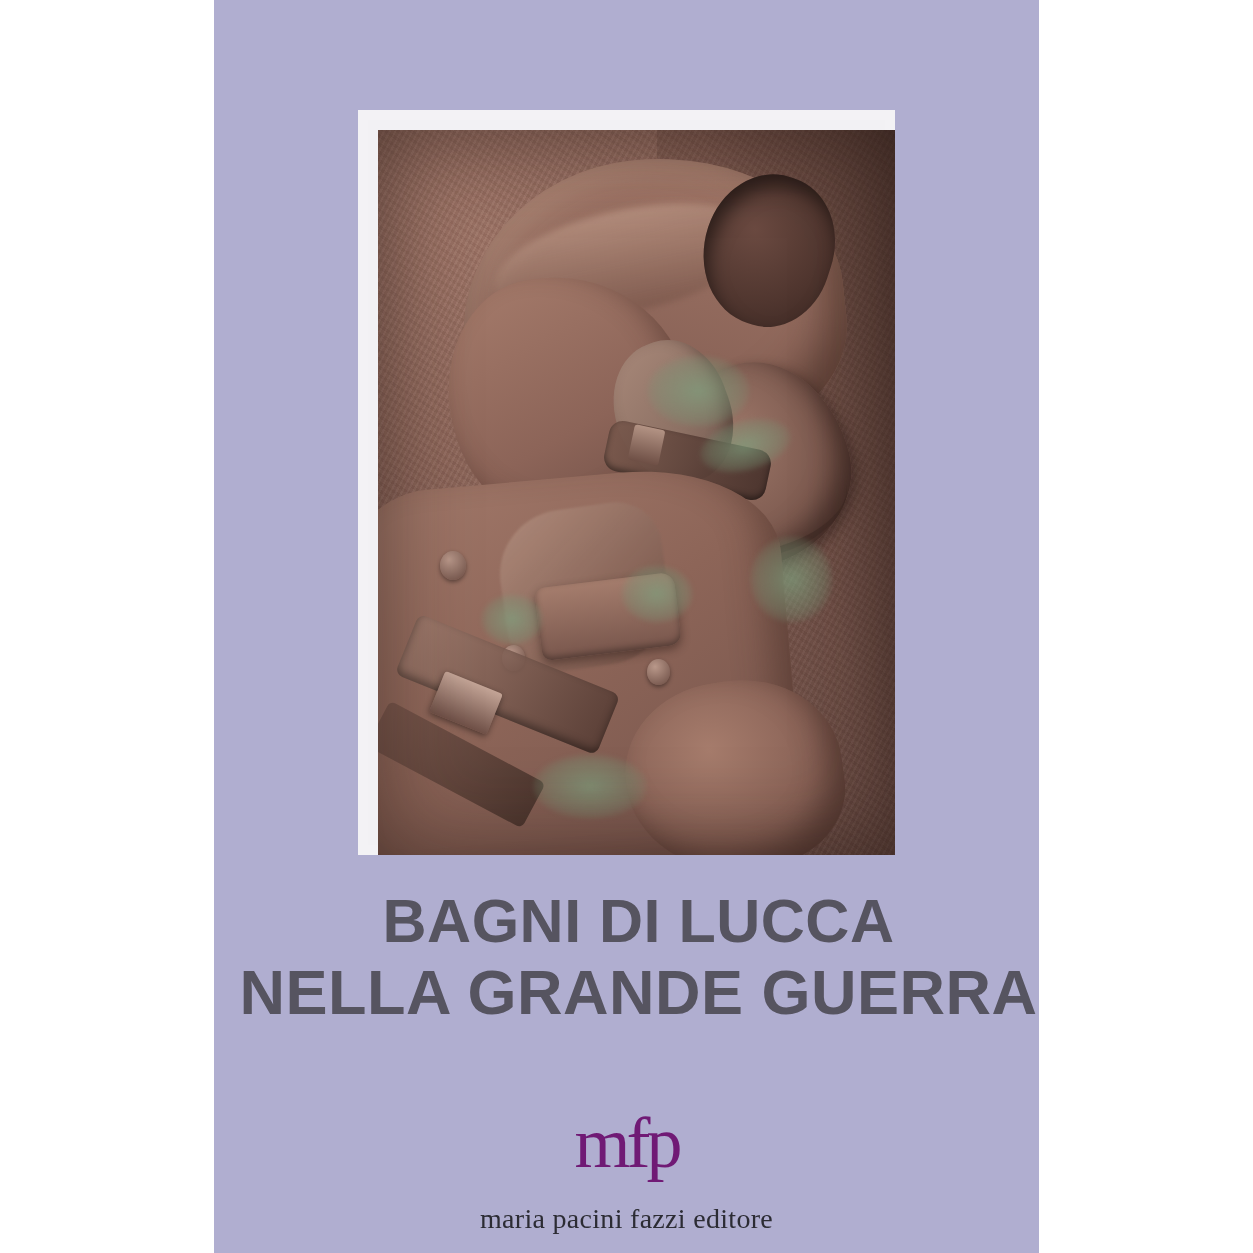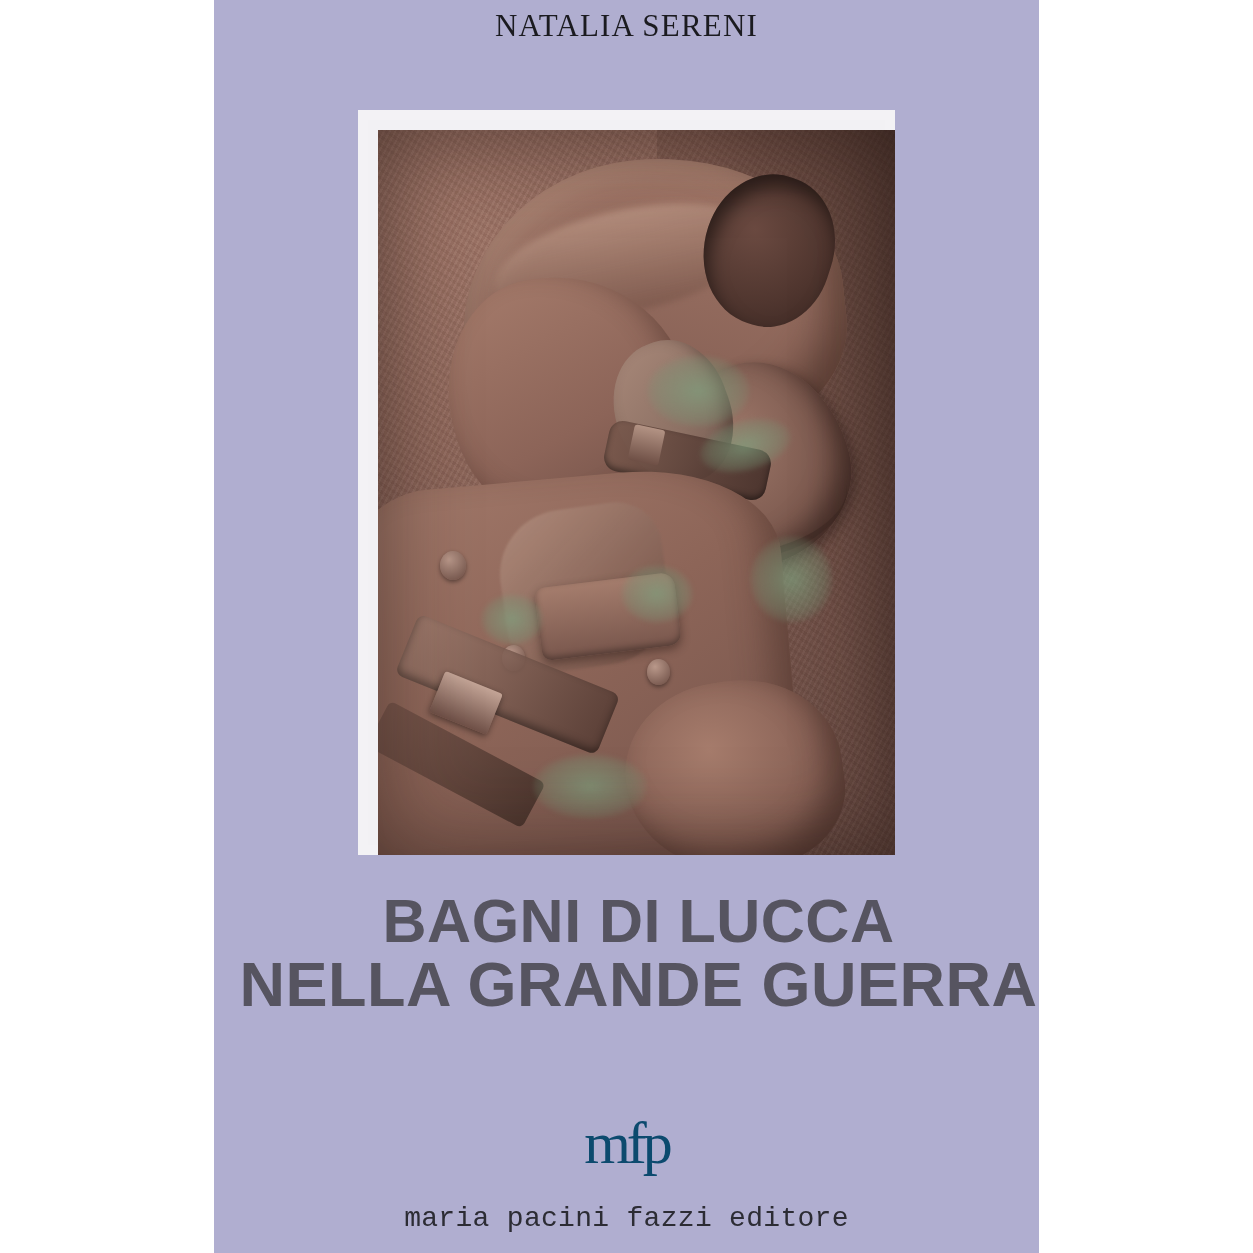--- a/index.html
+++ b/index.html
@@ -225,55 +225,54 @@
     top: 890px;
     width: 825px;
     text-align: center;
     color: #565460;
     font-family: "Liberation Sans", sans-serif;
     font-weight: 700;
     font-size: 61px;
     line-height: 1.02;
     letter-spacing: 0.5px;
   }
-  #title .line2 { display: block; font-size: 63px; }
+  #title .line2 { display: block; font-size: 63px; margin-top: 8px; }
 
   
   #logo {
     position: absolute;
     left: 0;
     top: 1095px;
     width: 825px;
     text-align: center;
   }
   #logo-mark {
     font-family: "Liberation Serif", serif;
-    font-size: 60px;
+    font-size: 72px;
     line-height: 96px;
-    color: #0c4a6e;
+    color: #701a75;
     letter-spacing: -4px;
   }
   #publisher {
     position: absolute;
     left: 0;
     top: 1203px;
     width: 825px;
     text-align: center;
-    font-family: Liberation Mono, monospace;
+    font-family: Liberation Serif, serif;
     font-size: 28px;
     color: #2c2c34;
     letter-spacing: .3px;
   }
 </style>
 </head>
 <body>
 
 <div id="cover">
 
-  <div id="author">NATALIA SERENI</div>
 
   <div id="image-frame">
     <div id="relief-photo">
       <div class="sc-layer" id="bg-stone"></div>
       <div class="sc-layer" id="bg-texture"></div>
       <div class="sc-layer" id="dark-right"></div>
       <div class="sc-layer" id="arm"></div>
       <div class="sc-layer" id="arm-fold1"></div>
       <div class="sc-layer" id="sleeve-end"></div>
       <div class="sc-layer" id="forearm"></div>

